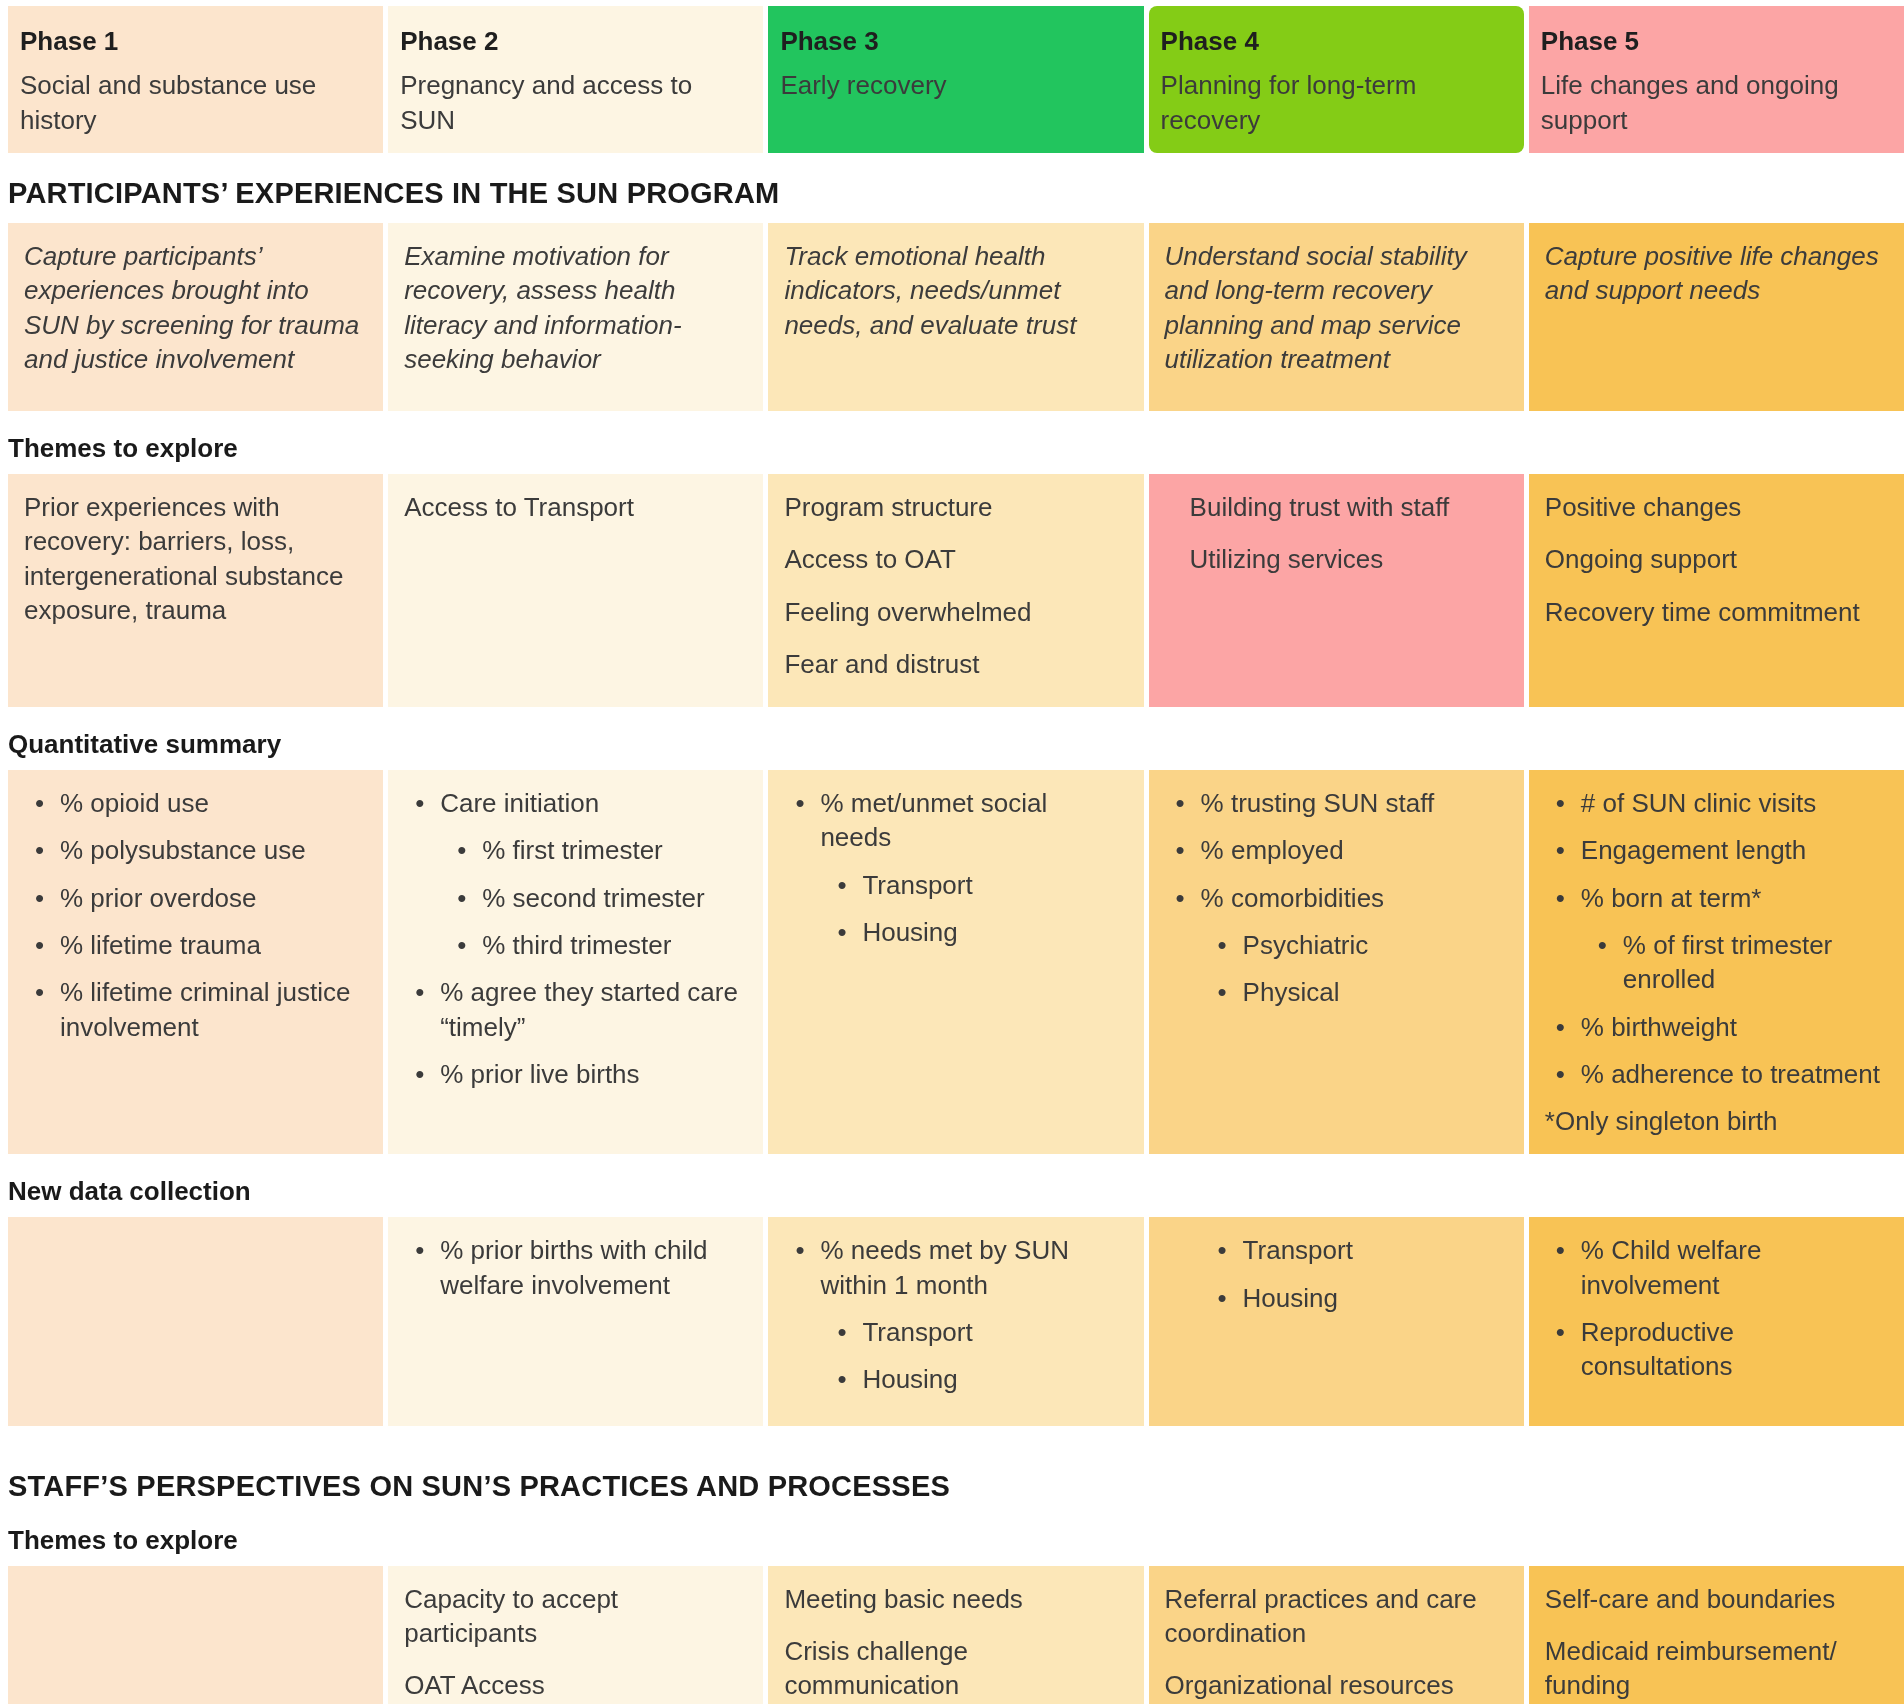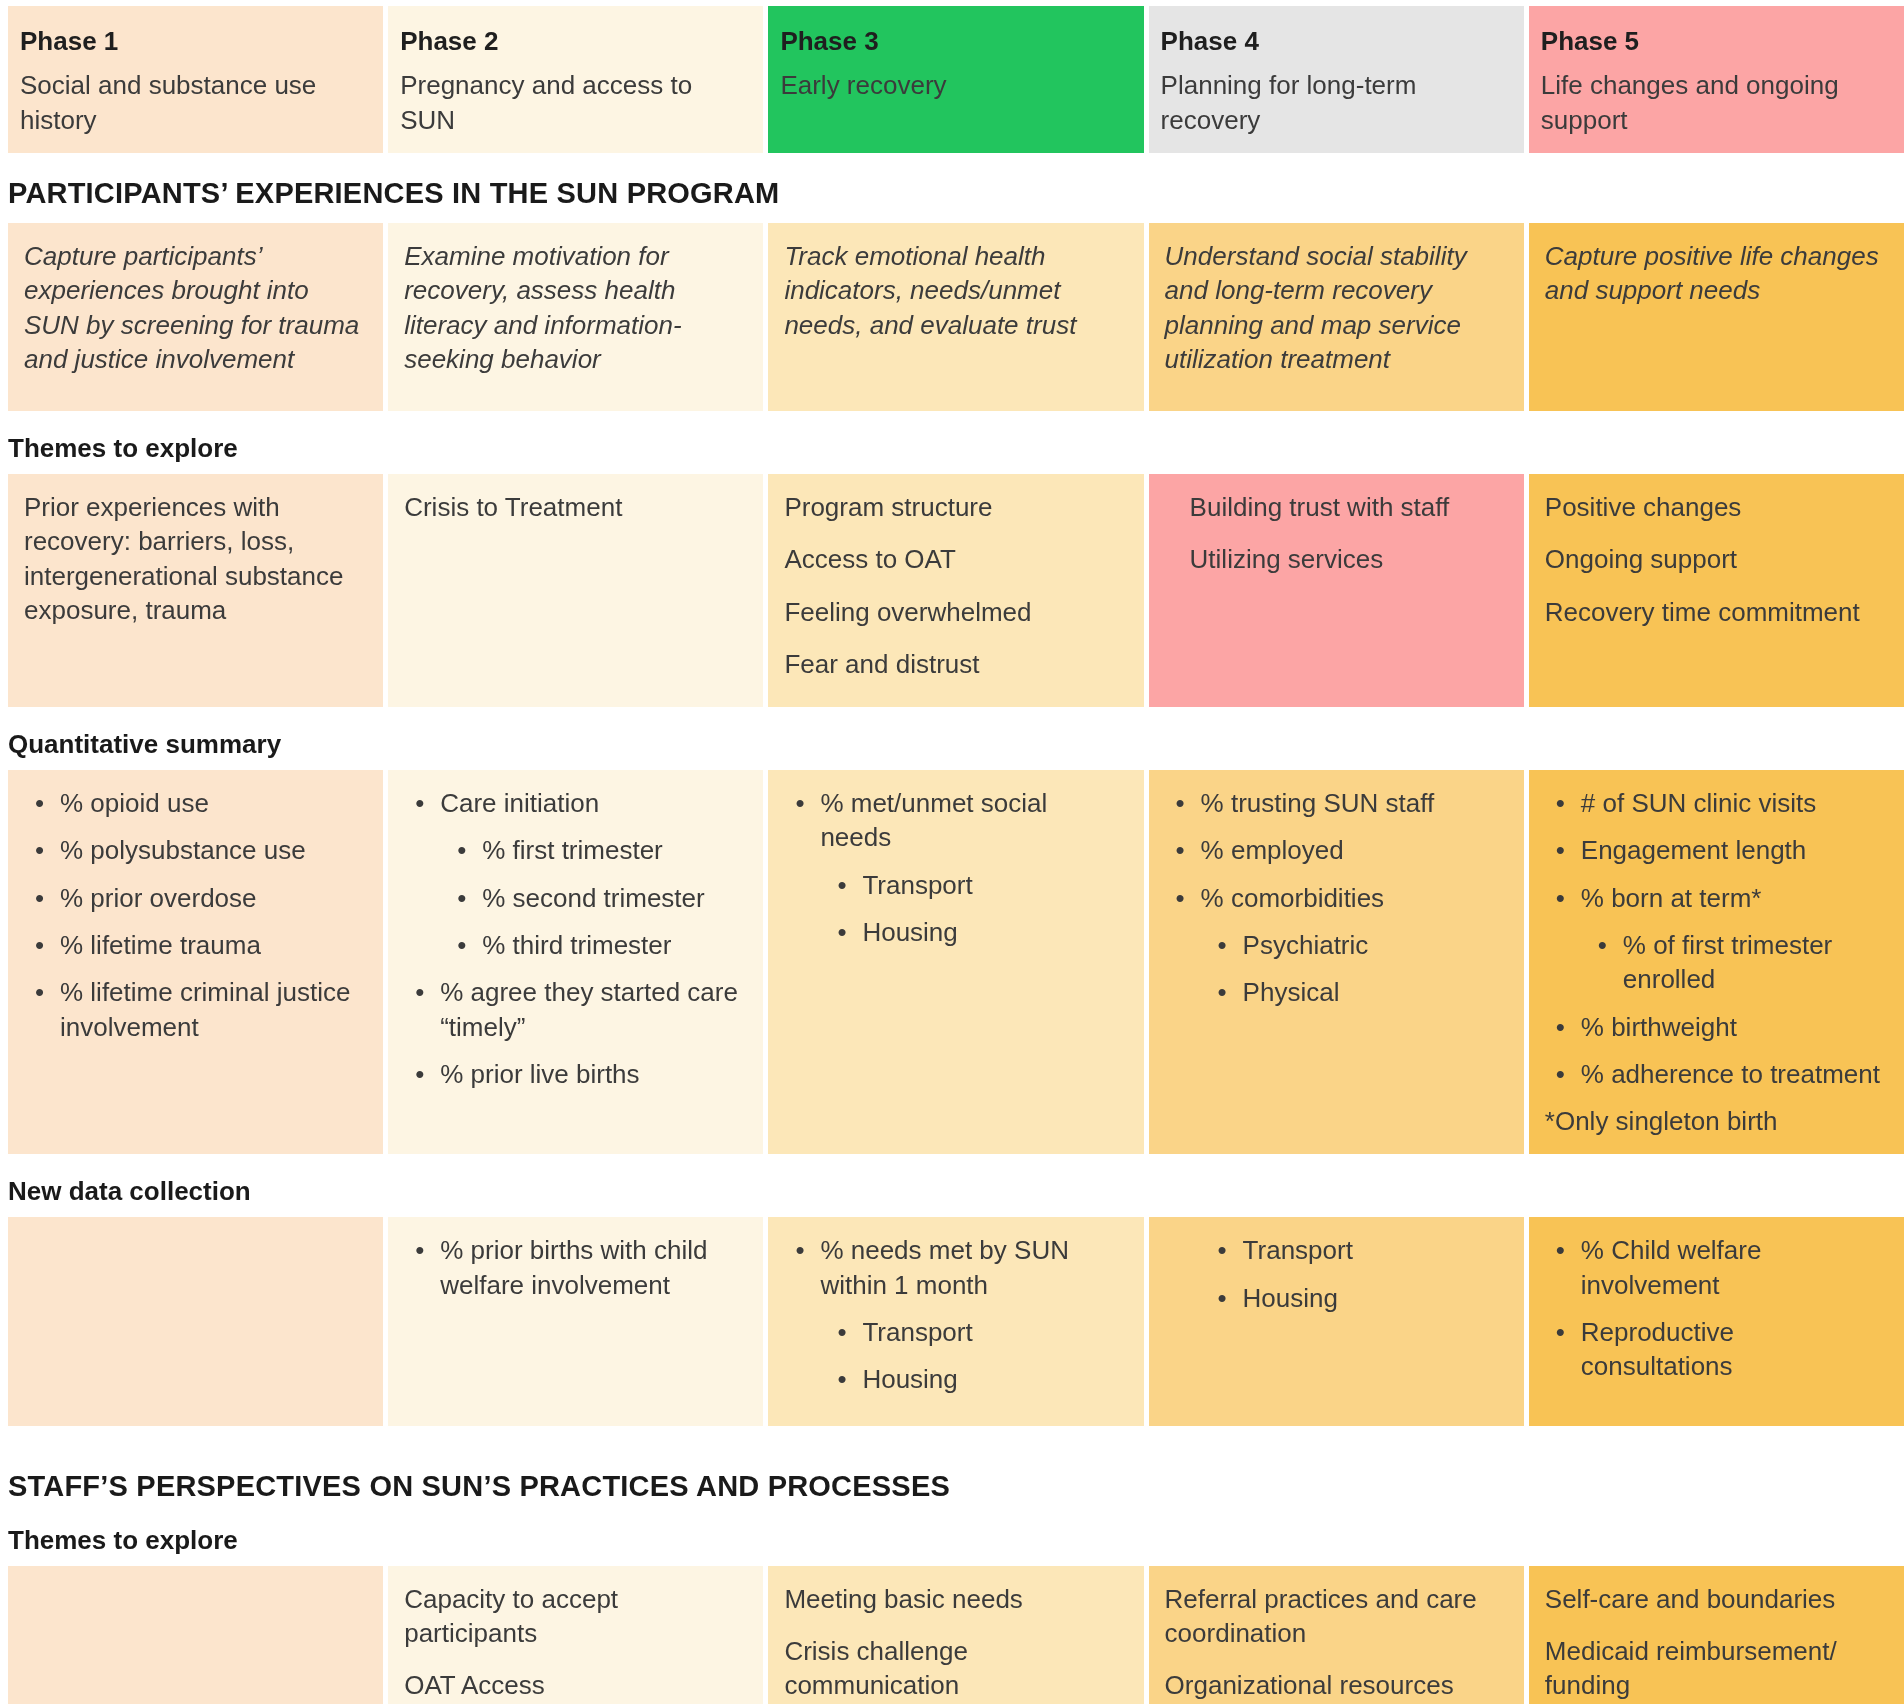--- a/index.html
+++ b/index.html
@@ -35,21 +35,21 @@
         <div class="phase-desc">Social and substance use history</div>
       </div>
       <div class="cell" style="background: rgb(253, 245, 227);">
         <div class="phase-name">Phase 2</div>
         <div class="phase-desc">Pregnancy and access to SUN</div>
       </div>
       <div class="cell" style="background: #22c55e;">
         <div class="phase-name">Phase 3</div>
         <div class="phase-desc">Early recovery</div>
       </div>
-      <div class="cell" style="background: #e5e5e5;">
+      <div class="cell" style="background: #84cc16; border-radius: 8px;">
         <div class="phase-name">Phase 4</div>
         <div class="phase-desc">Planning for long-term recovery</div>
       </div>
       <div class="cell" style="background: #fca5a5;">
         <div class="phase-name">Phase 5</div>
         <div class="phase-desc">Life changes and ongoing support</div>
       </div>
     </div>
 
   <h1>PARTICIPANTS’ EXPERIENCES IN THE SUN PROGRAM</h1>
@@ -70,21 +70,21 @@
         <div class="purpose-text">Capture positive life changes and support needs</div>
       </div>
     </div>
 
   <h2>Themes to explore</h2>
   <div class="grid" id="row-themes">
       <div class="cell" style="background: rgb(252, 229, 205);">
         <p class="line">Prior experiences with recovery: barriers, loss, intergenerational substance exposure, trauma</p>
       </div>
       <div class="cell" style="background: rgb(253, 245, 227);">
-        <p class="line">Crisis to Treatment</p>
+        <p class="line">Access to Transport</p>
       </div>
       <div class="cell" style="background: rgb(252, 231, 184);">
         <p class="line">Program structure</p>
         <p class="line">Access to OAT</p>
         <p class="line">Feeling overwhelmed</p>
         <p class="line">Fear and distrust</p>
       </div>
       <div class="cell" style="background: #fca5a5; padding-left: 41px;">
         <p class="line">Building trust with staff</p>
         <p class="line">Utilizing services</p>

